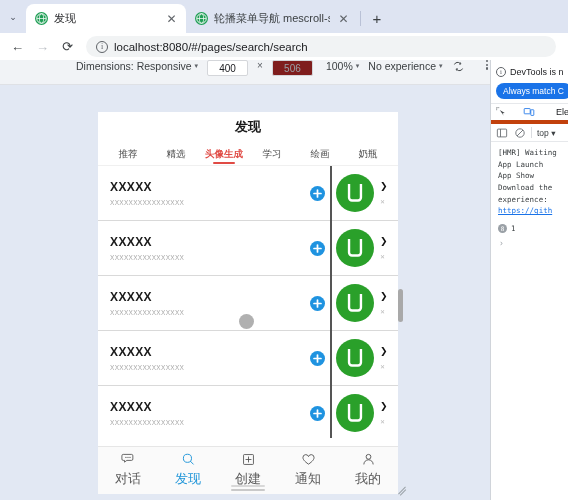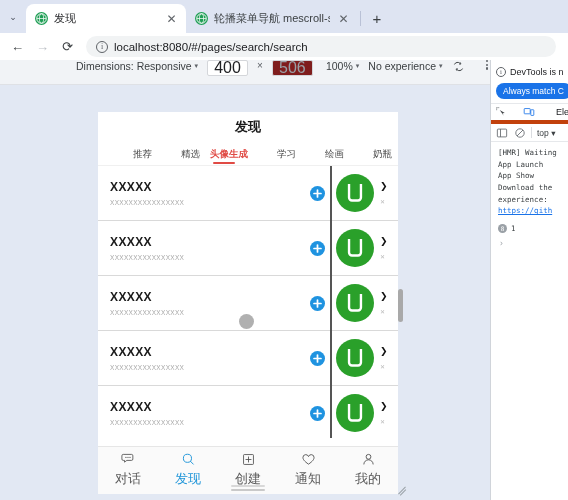--- a/index.html
+++ b/index.html
@@ -85,21 +85,21 @@
     display: flex; align-items: flex-start; gap: 9px;
     padding-left: 76px;
     font-size: 10.5px; color: #3c4043;
   }
   .dt-item { display: flex; align-items: center; gap: 3px; white-space: nowrap; }
   .caret { font-size: 7px; color: #5f6368; }
   .dim-input {
     width: 41px; height: 16px; background: #ffffff;
     border: 1px solid #d4d6da; border-radius: 2px;
     display: flex; align-items: center; justify-content: center;
-    font-size: 16px; color: #202124;
+    font-size: 10px; color: #202124;
   }
   .dim-input.muted { color: #9aa0a6; background: #7f1d1d; }
   .dim-x { font-size: 10px; color: #5f6368; }
   .rotate-ico { color: #3c4043; display: flex; align-items: center; }
   .kebab {
     margin-left: 12px; display: flex; flex-direction: column; gap: 1.5px;
     align-items: center;
   }
   .kebab i { width: 2.2px; height: 2.2px; border-radius: 50%; background: #5f6368; display: block; }
 
@@ -121,21 +121,21 @@
     background: #ffffff;
   }
   .phone-title { font-size: 13px; font-weight: bold; color: #1a1a1a; }
 
   .cat-tabs {
     height: 24px; display: flex; align-items: center;
     padding: 0 6px; background: #ffffff;
     border-bottom: 1px solid #f0f0f0;
   }
   .cat-tab {
-    flex: 1 1 0; text-align: right; position: relative;
+    flex: 1 1 0; text-align: center; position: relative;
     font-size: 9.5px; color: #4a4a4a; line-height: 22px;
   }
   .cat-tab.active { color: #e04b45; font-weight: bold; }
   .cat-underline {
     position: absolute; left: 50%; transform: translateX(-50%);
     bottom: 1px; width: 22px; height: 2px; background: #e04b45;
     border-radius: 1px;
   }
 
   .list {

